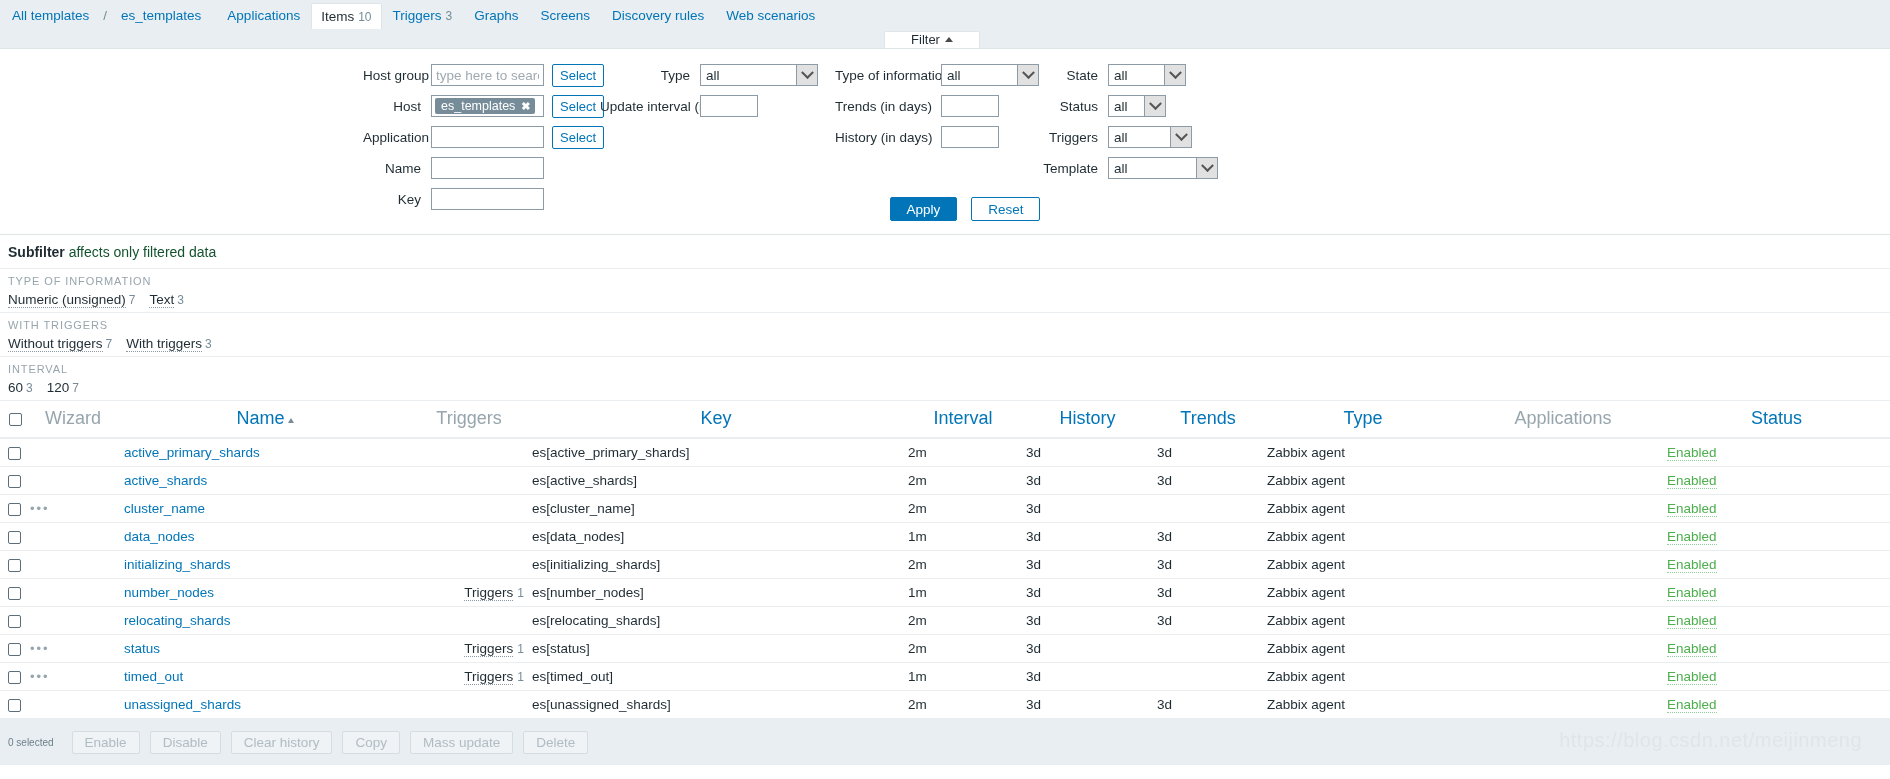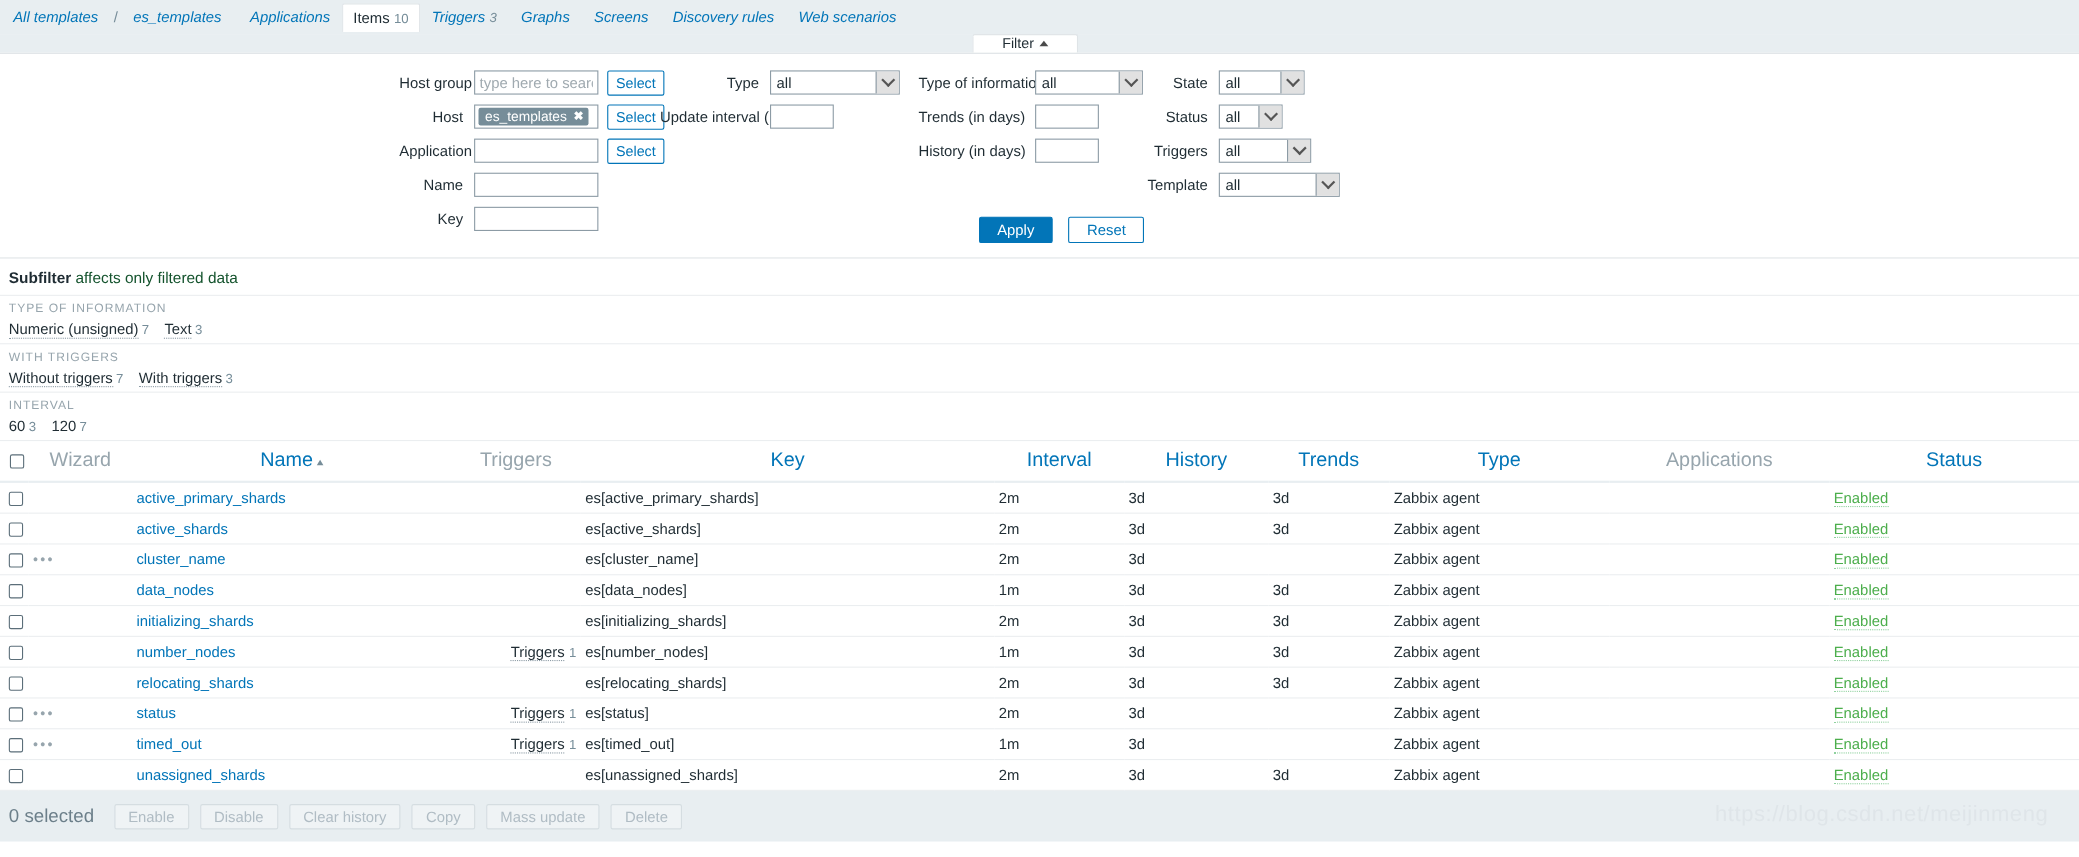--- a/index.html
+++ b/index.html
@@ -27,21 +27,20 @@
     white-space:nowrap;
   }
   #topnav a.navlink{
     color:#0275b8;
     text-decoration:none;
     font-size:13.5px;
     line-height:31px;
     padding:0 11px;
     display:inline-block;
     white-space:nowrap;
-    font-style:italic;
   }
   #topnav .sep{color:#768d99;font-size:13.5px;line-height:31px;padding:0 3px;}
   #topnav .tab-selected{
     background:#ffffff;
     border:1px solid #dfe4e7;
     border-bottom:none;
     border-radius:2px 2px 0 0;
     height:25px;
     line-height:25px;
     margin-top:3px;
@@ -346,21 +345,21 @@
   
   #actionbar{
     background:#e8eef1;
     height:46px;
     display:flex;
     align-items:center;
     padding-left:8px;
     position:relative;
   }
   #actionbar .selcount{
-    font-size:17px;
+    font-size:10px;
     color:#6c7f8a;
     margin-right:18px;
   }
   .btn-disabled{
     background:#eff3f5;
     border:1px solid #d5dde1;
     color:#b0bcc4;
     border-radius:2px;
     font-size:13.5px;
     font-family:"Liberation Sans", sans-serif;

